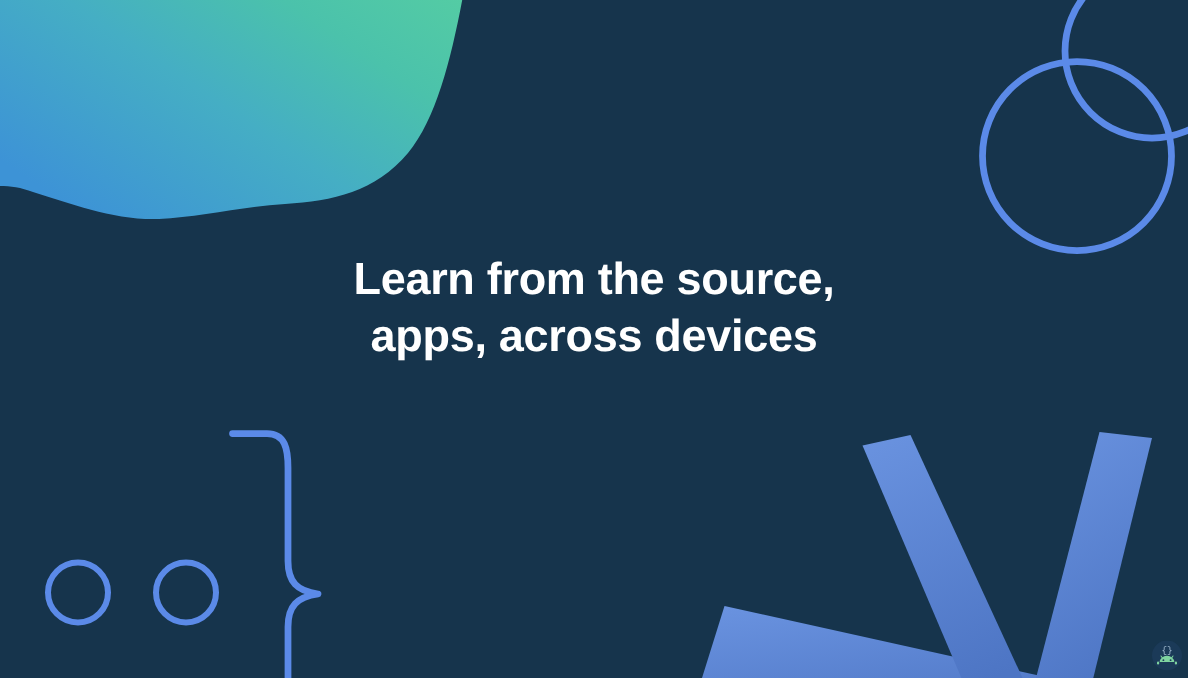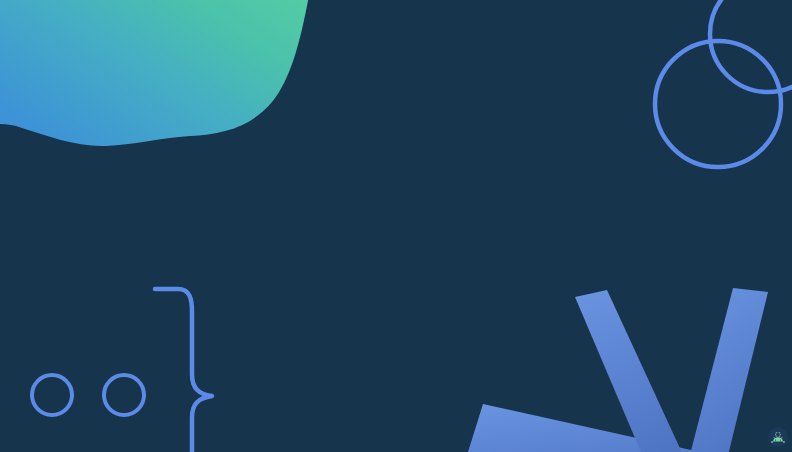--- a/index.html
+++ b/index.html
@@ -94,20 +94,22 @@
 
       <g>
         <polygon fill="url(#barGrad)" points="483,404 700,452 700,500 468,452"></polygon>
         <polygon fill="url(#barGrad)" points="575,297 607,290 690,470 652,478"></polygon>
         <polygon fill="url(#barGrad)" points="733,288 768,292 722,480 685,474"></polygon>
       </g>
     </g>
   </svg>
 
   <div id="headline">
+    <span class="ln">Learn from the source,</span>
+    <span class="ln">apps, across devices</span>
   </div>
 
   <svg id="logo-badge" viewBox="0 0 20 20">
     <circle cx="10" cy="10" r="10" fill="#1b3a58"></circle>
     <text x="10" y="8.6" text-anchor="middle" font-family="'Liberation Mono', monospace" font-size="6.2" fill="#9fb9cf">{}</text>
     <g fill="#7fd4a0">
       <path d="M5.1,14.4 a4.9,4.2 0 0 1 9.8,0 Z"></path>
       <rect x="3.3" y="14.0" width="1.5" height="2.0" rx="0.75"></rect>
       <rect x="15.2" y="14.0" width="1.5" height="2.0" rx="0.75"></rect>
       <line x1="6.0" y1="10.3" x2="7.1" y2="11.8" stroke="#7fd4a0" stroke-width="0.7" stroke-linecap="round"></line>

